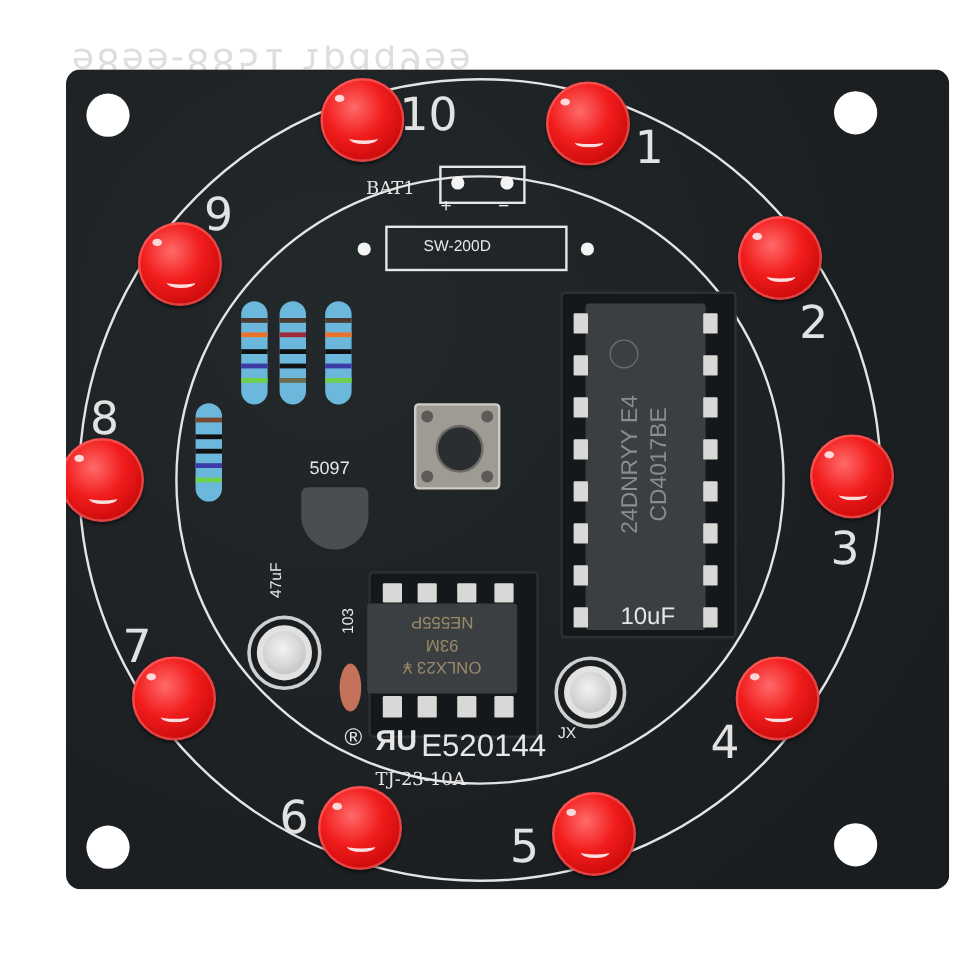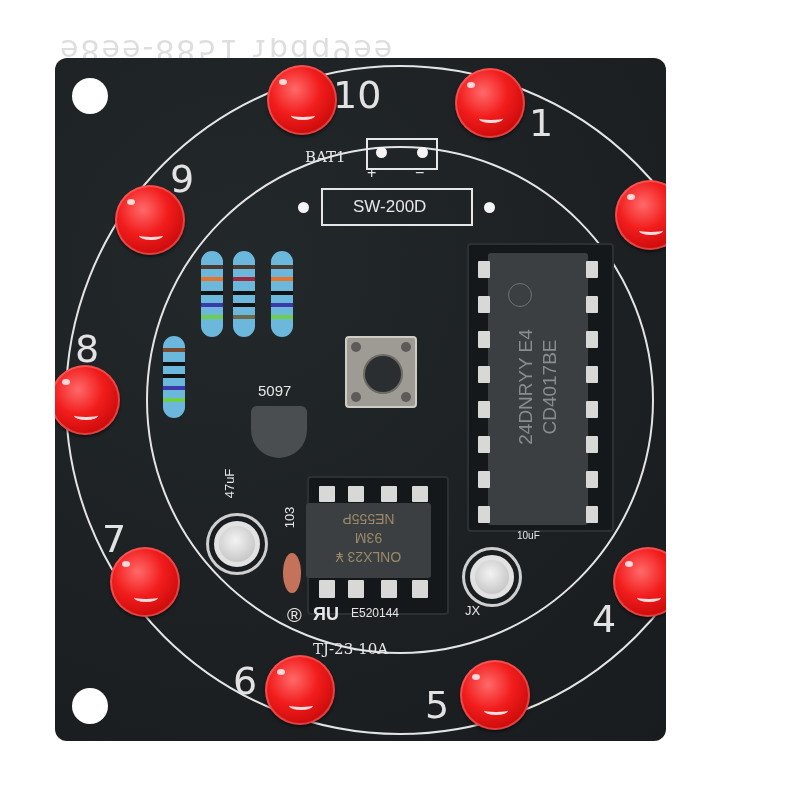--- a/index.html
+++ b/index.html
@@ -1,17 +1,17 @@
 <!DOCTYPE html>
 <html><head>
 <meta charset="utf-8">
 <style>
   html,body{margin:0;padding:0;background:#ffffff;}
   body{width:800px;height:800px;position:relative;overflow:hidden;font-family:"Liberation Sans",sans-serif;}
-  .board{position:absolute;left:55px;top:58px;width:611px;height:683px;background:#1d2124;border-radius:12px;overflow:hidden;
+  .board{position:absolute;left:55px;top:58px;width:736px;height:683px;background:#1d2124;border-radius:12px;overflow:hidden;
     background-image:radial-gradient(circle at 30% 30%, #23282b 0%, #1c2023 60%, #191c1f 100%);}
   .topstrip{position:absolute;left:60px;top:38px;width:360px;height:24px;color:#d9d9d9;font-size:30px;line-height:24px;overflow:hidden;letter-spacing:2px;opacity:.85;transform:scaleY(-1);font-family:"DejaVu Sans",sans-serif;}
   .hole{position:absolute;width:36px;height:36px;border-radius:50%;background:#fff;}
   .ring{position:absolute;border-radius:50%;border:2.5px solid #e4e4e4;box-sizing:border-box;}
   .num{position:absolute;color:#e2e2e2;font-size:38px;font-family:"DejaVu Sans",sans-serif;line-height:1;}
   .led{position:absolute;width:70px;height:70px;border-radius:50%;
     background:radial-gradient(circle at 40% 35%, #ff6a6a 0%, #f21d1d 40%, #cc0a0a 75%, #a30000 100%);
     box-shadow:0 0 0 2px rgba(255,170,170,.35) inset, 0 2px 3px rgba(0,0,0,.5);}
   .led::before{content:"";position:absolute;left:12px;top:14px;width:8px;height:6px;border-radius:50%;background:rgba(255,255,255,.8);}
   .led::after{content:"";position:absolute;left:24px;top:46px;width:24px;height:6px;border-bottom:3px solid rgba(255,255,255,.85);border-radius:0 0 50% 50%;}
@@ -67,21 +67,21 @@
   <div class="led" style="left:60px;top:127px;"></div>
 
   <div class="silk" style="left:250px;top:90px;font-size:15px;font-family:'DejaVu Serif',serif;">BAT1</div>
   <div class="box" style="left:311px;top:80px;width:72px;height:32px;"></div>
   <div class="pad" style="left:321px;top:89px;"></div>
   <div class="pad" style="left:362px;top:89px;"></div>
   <div class="silk" style="left:312px;top:106px;font-size:16px;">+</div>
   <div class="silk" style="left:360px;top:106px;font-size:16px;">−</div>
 
   <div class="box" style="left:266px;top:130px;width:152px;height:38px;"></div>
-  <div class="silk" style="left:298px;top:139px;font-size:17px;">SW-200D</div>
+  <div class="silk" style="left:298px;top:139px;font-size:13px;">SW-200D</div>
   <div class="pad" style="left:243px;top:144px;"></div>
   <div class="pad" style="left:429px;top:144px;"></div>
 
   <div class="icframe" style="left:412px;top:185px;width:143px;height:285px;"></div>
   <div class="ic" style="left:433px;top:195px;width:100px;height:272px;">
     <div style="position:absolute;left:20px;top:30px;width:22px;height:22px;border-radius:50%;border:1.5px solid #6e7275;"></div>
     <div style="position:absolute;left:-80px;top:110px;width:260px;transform:rotate(-90deg);color:#8a8d8f;font-size:19px;line-height:24px;text-align:center;">
       <div>24DNRYY E4</div>
       <div>CD4017BE</div>
     </div>
@@ -96,21 +96,21 @@
   <div class="pin" style="left:423px;top:413px;width:12px;height:17px;"></div>
   <div class="pin" style="left:423px;top:448px;width:12px;height:17px;"></div>
   <div class="pin" style="left:531px;top:203px;width:12px;height:17px;"></div>
   <div class="pin" style="left:531px;top:238px;width:12px;height:17px;"></div>
   <div class="pin" style="left:531px;top:273px;width:12px;height:17px;"></div>
   <div class="pin" style="left:531px;top:308px;width:12px;height:17px;"></div>
   <div class="pin" style="left:531px;top:343px;width:12px;height:17px;"></div>
   <div class="pin" style="left:531px;top:378px;width:12px;height:17px;"></div>
   <div class="pin" style="left:531px;top:413px;width:12px;height:17px;"></div>
   <div class="pin" style="left:531px;top:448px;width:12px;height:17px;"></div>
-  <div class="silk" style="left:462px;top:472px;font-size:10px;">10uF</div>
+  <div class="silk" style="left:462px;top:445px;font-size:20px;">10uF</div>
 
   <div class="res" style="left:146px;top:193px;">
     <div class="band" style="top:14px;background:#4a3a30;"></div>
       <div class="band" style="top:26px;background:#e8732c;"></div>
     <div class="band" style="top:40px;background:#111;"></div>
       <div class="band" style="top:52px;background:#3a3aa8;"></div>
     <div class="band" style="top:64px;background:#6fcf4a;"></div>
   </div>
   <div class="res" style="left:178px;top:193px;">
     <div class="band" style="top:14px;background:#4a3a30;"></div>
@@ -169,16 +169,16 @@
   <div class="pin" style="left:293px;top:522px;width:16px;height:18px;"></div>
   <div class="pin" style="left:326px;top:522px;width:16px;height:18px;"></div>
   <div class="pin" style="left:357px;top:522px;width:16px;height:18px;"></div>
 
   <div class="cap" style="left:410px;top:492px;width:44px;height:44px;">
       <div class="top"></div>
     </div>
   <div class="silk" style="left:410px;top:545px;font-size:13px;">JX</div>
 
   <div class="silk" style="left:232px;top:546px;font-size:20px;">®</div>
-  <div class="silk" style="left:258px;top:546px;font-size:18px;font-weight:bold;">ЯU</div>
-  <div class="silk" style="left:296px;top:548px;font-size:12px;text-align:right;">E520144</div>
+  <div class="silk" style="left:258px;top:546px;font-size:24px;font-weight:bold;">ЯU</div>
+  <div class="silk" style="left:296px;top:548px;font-size:26px;text-align:right;">E520144</div>
   <div class="silk" style="left:258px;top:582px;font-size:15px;font-family:'DejaVu Serif',serif;">TJ-23-10A</div>
 </div>
 
 </body></html>

